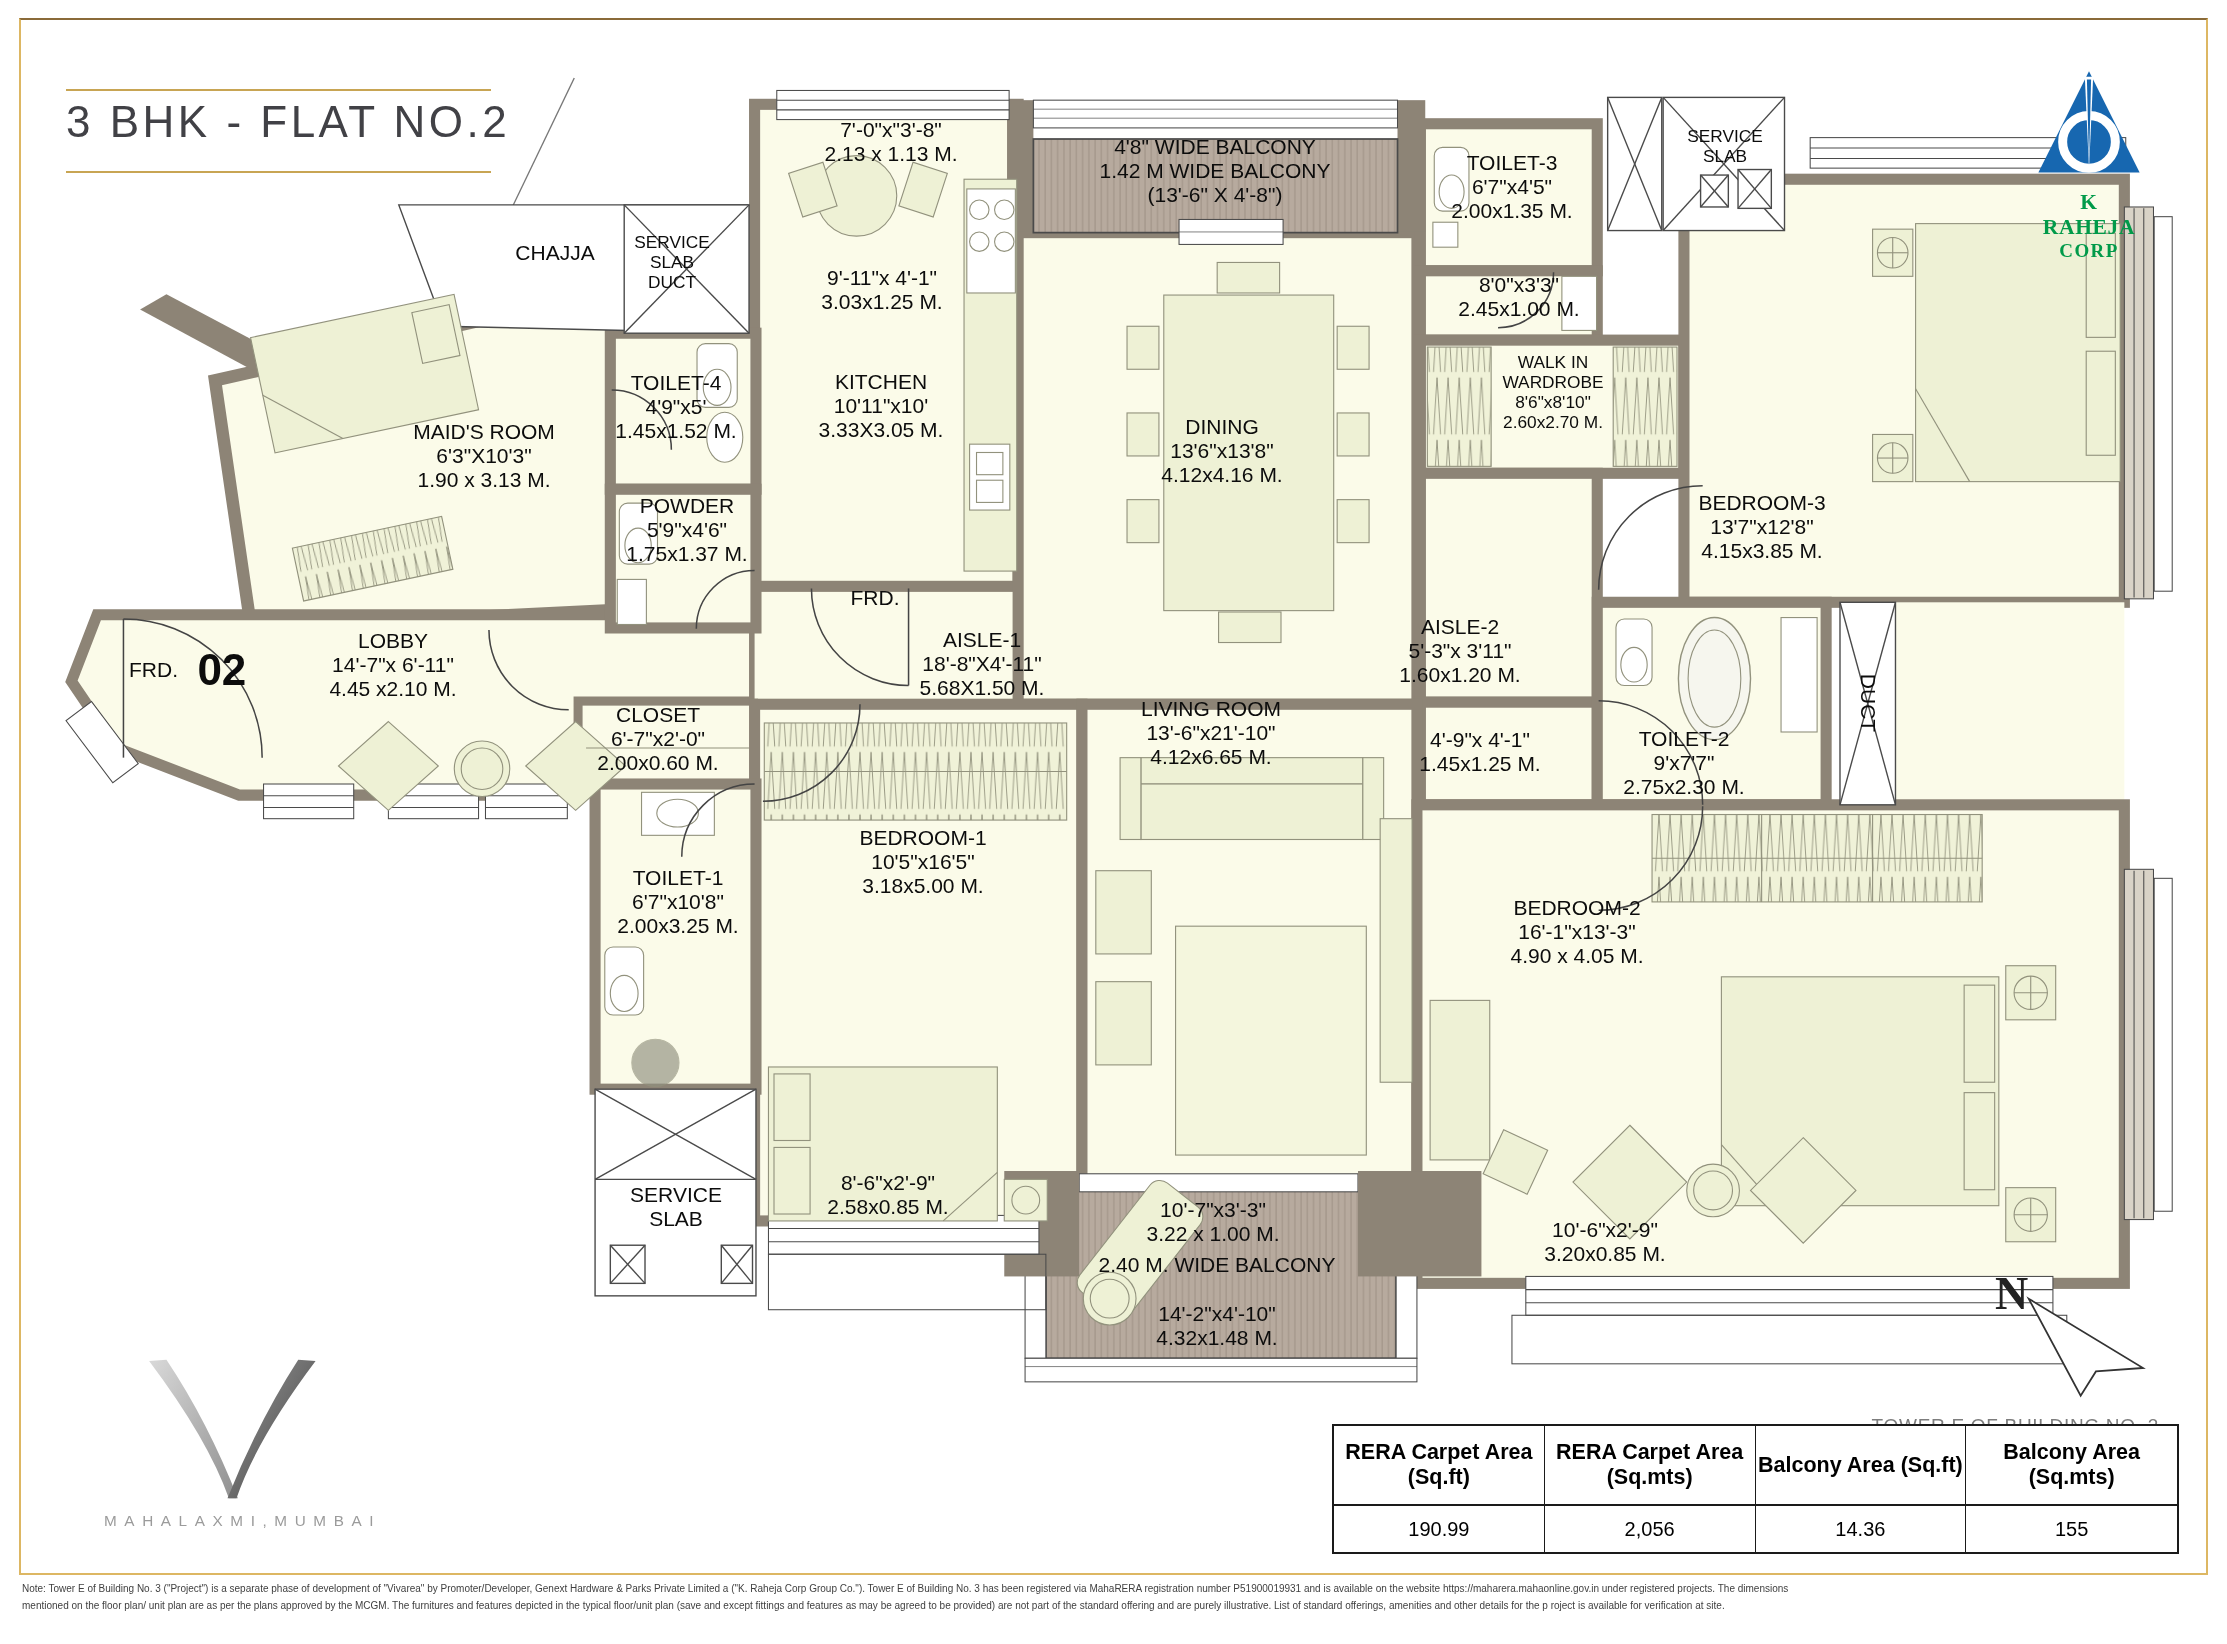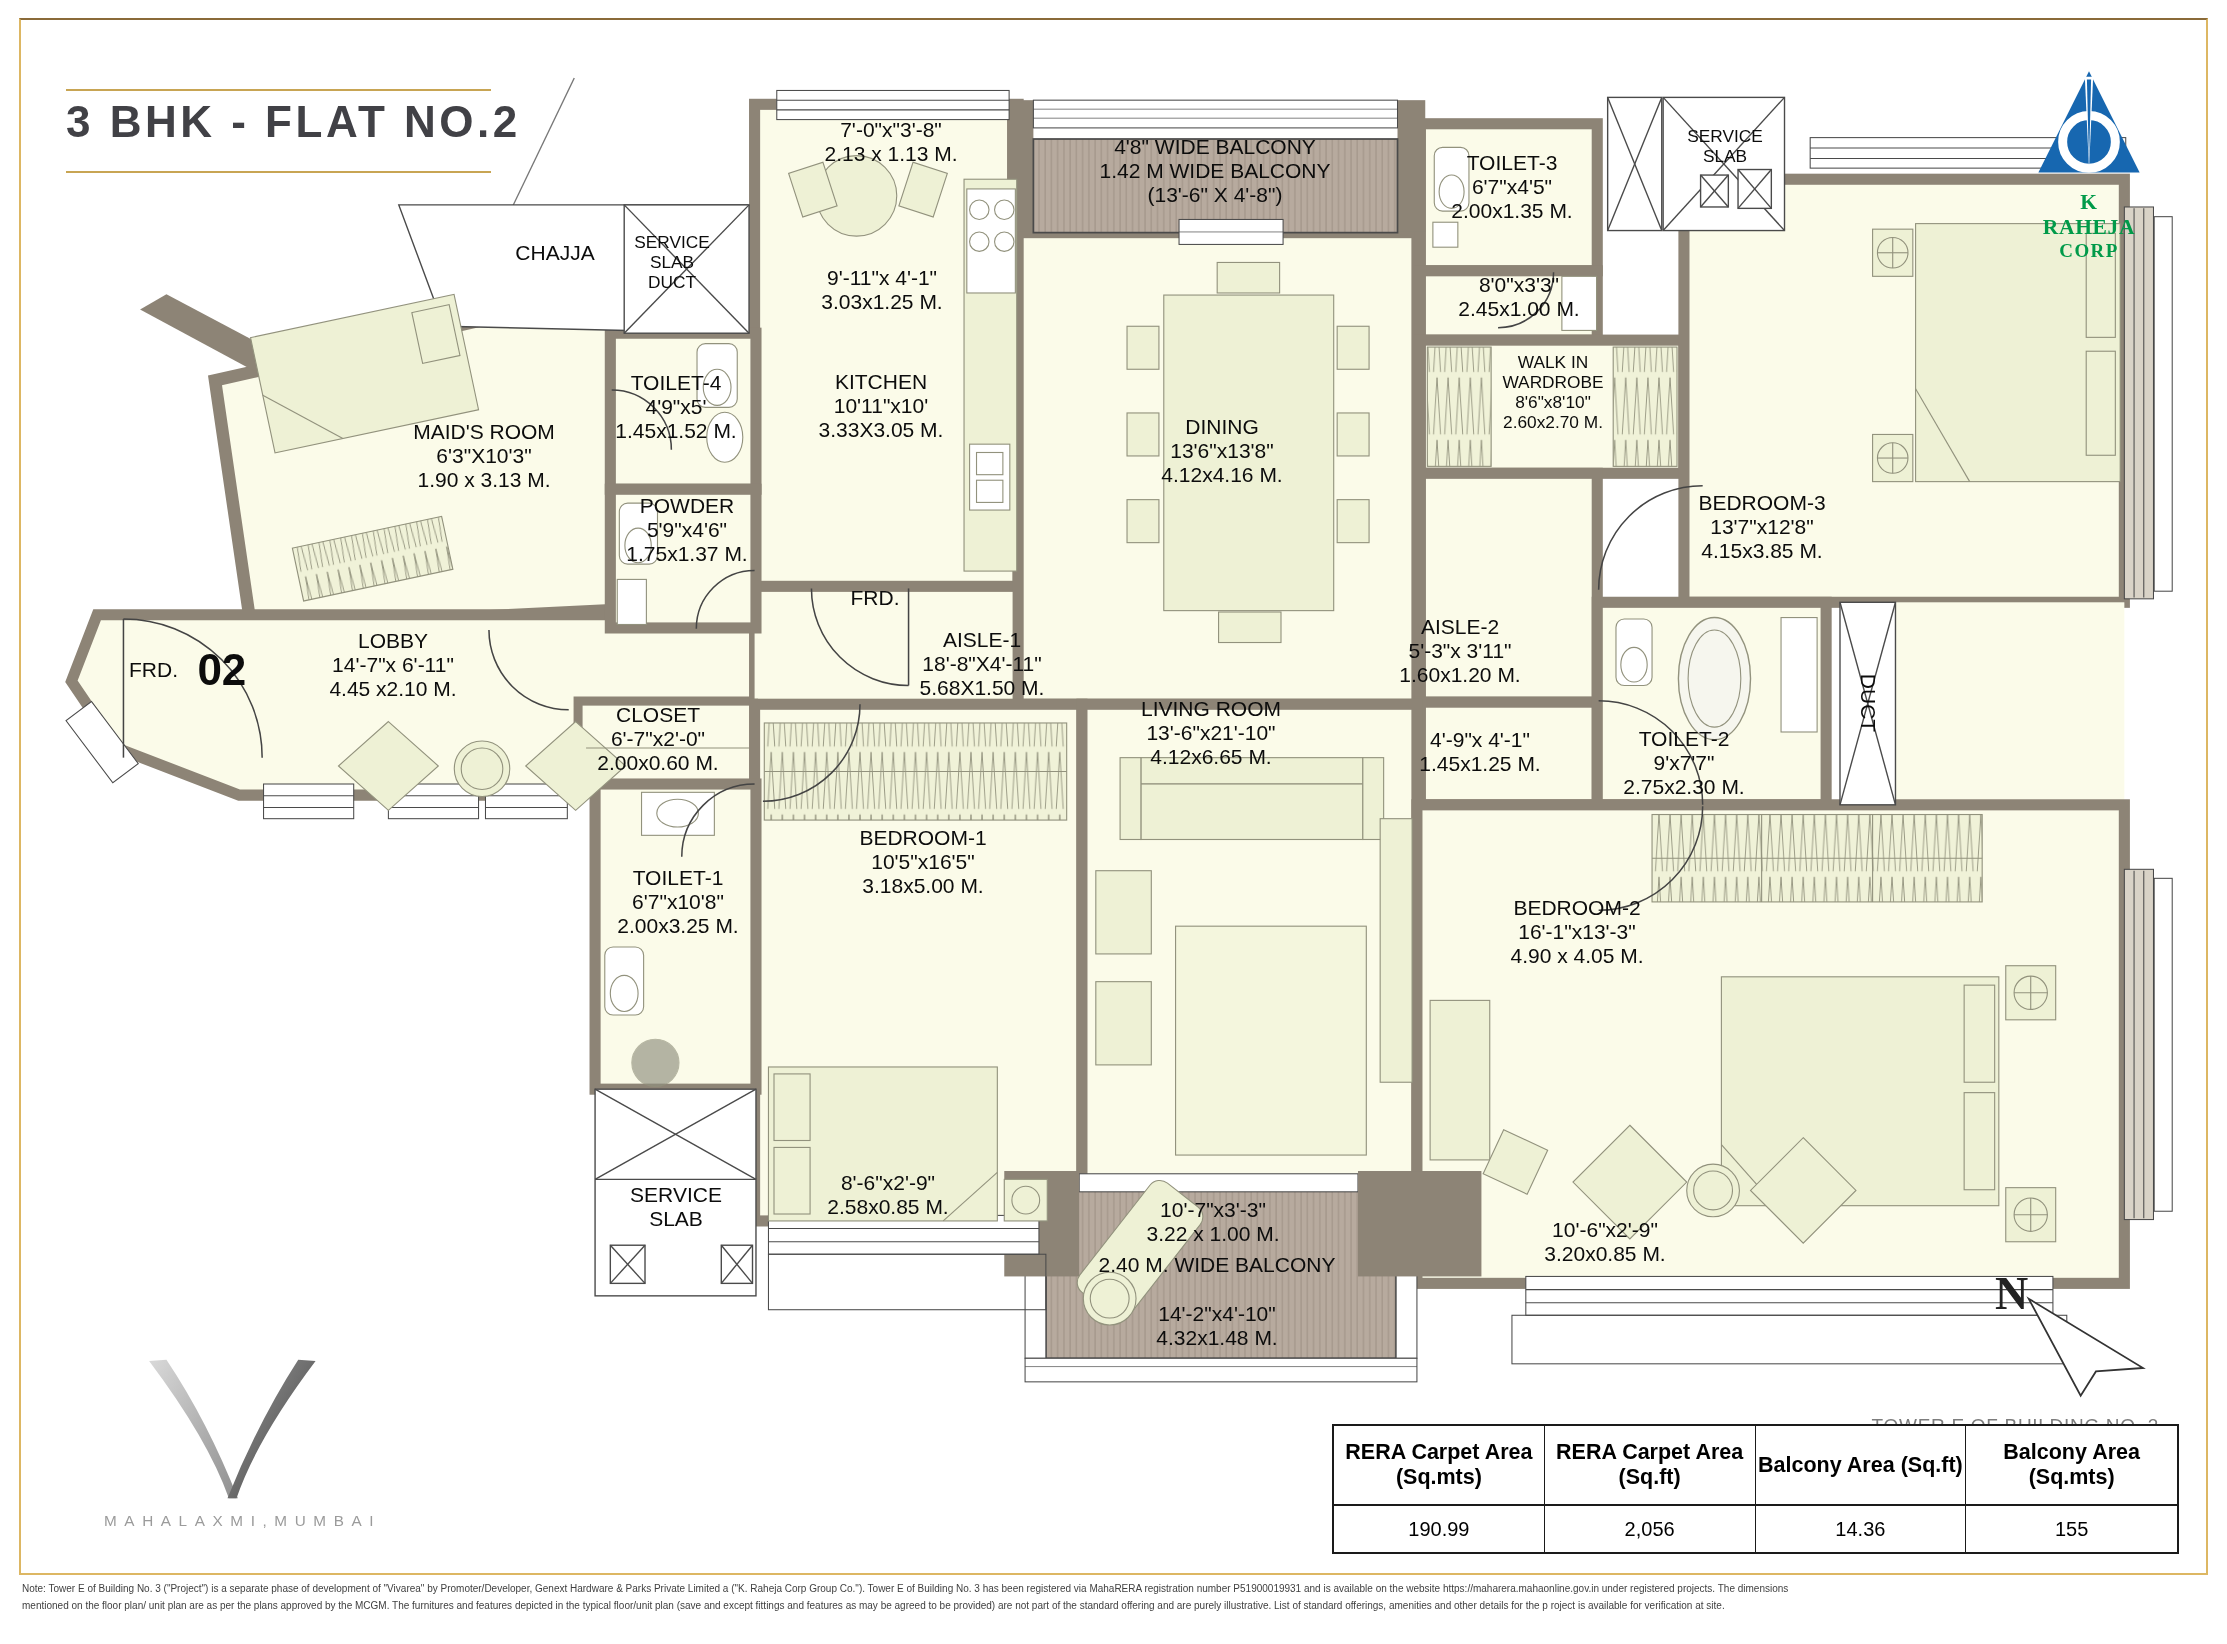--- a/index.html
+++ b/index.html
@@ -2,21 +2,21 @@
 <html style="font-size:11px"><head>
 <meta charset="utf-8">
 <style>
   html,body{margin:0;padding:0;background:#fff;}
   #page{position:relative;width:2227px;height:1645px;background:#fff;font-family:"Liberation Sans",sans-serif;overflow:hidden;}
   #plan-svg{position:absolute;left:0;top:0;z-index:1;}
   .frame{position:absolute;left:19.4px;top:18px;width:2185px;height:1553px;border:2.8px solid #ddb763;border-top-color:#8a6a39;z-index:2;pointer-events:none;}
   .lbl{position:absolute;transform:translate(-50%,-50%);text-align:center;font-size:21px;line-height:24px;color:#0c0c0c;white-space:nowrap;z-index:5;}
   .lbl.sm{font-size:17.3px;line-height:20px;}
   .lbl.vert{transform:translate(-50%,-50%) rotate(90deg);}
-  .title{position:absolute;left:66px;top:97px;font-size:44px;letter-spacing:3.5px;color:#414146;z-index:5;font-weight:700;}
+  .title{position:absolute;left:66px;top:97px;font-size:44px;letter-spacing:3.5px;color:#414146;z-index:5;font-weight:400;}
   .goldline{position:absolute;left:66px;width:425px;height:2.1px;background:#c8a553;z-index:5;}
   .frd-main{position:absolute;left:129px;top:645px;z-index:5;font-size:21px;color:#0c0c0c;display:flex;align-items:center;gap:19.4px;}
   .frd-main .num{font-size:44px;font-weight:bold;}
   #kraheja{position:absolute;left:2037px;top:67px;width:104px;text-align:center;z-index:5;}
   #kraheja .l1{font-family:"Liberation Serif",serif;font-weight:bold;font-size:21.5px;color:#009a49;letter-spacing:0.7px;margin-top:10px;}
   #kraheja .l2{font-family:"Liberation Serif",serif;font-weight:bold;font-size:19px;color:#009a49;letter-spacing:1.4px;}
   #vivarea-letters{position:absolute;left:64px;top:1385px;font-family:"Liberation Serif",serif;font-size:40px;letter-spacing:28px;color:#1d1d1d;z-index:5;}
   #vivarea-loc{position:absolute;left:104px;top:1512px;font-size:15.3px;letter-spacing:7.6px;color:#9b9b9b;z-index:5;}
   #tower-note{position:absolute;right:68px;top:1415px;font-size:19px;color:#7d7d7d;letter-spacing:0.7px;z-index:5;}
   #areas{position:absolute;left:1332px;top:1424px;width:843px;border:2.1px solid #1a1a1a;display:grid;grid-template-columns:repeat(4,1fr);background:#fff;z-index:5;}
@@ -509,22 +509,22 @@
 <div class="lbl" style="left:1217px;top:1326px">
       <div>14'-2"x4'-10"</div>
       <div>4.32x1.48 M.</div>
     </div>
 
 <div id="north-n">N</div>
 <div id="vivarea-loc">MAHALAXMI,MUMBAI</div>
 <div id="tower-note">TOWER E OF BUILDING NO. 3</div>
 
 <div id="areas">
+  <div class="th">RERA Carpet Area (Sq.ft)</div>
   <div class="th">RERA Carpet Area (Sq.mts)</div>
-  <div class="th">RERA Carpet Area (Sq.ft)</div>
   <div class="th">Balcony Area (Sq.ft)</div>
   <div class="th">Balcony Area (Sq.mts)</div>
   <div class="td">190.99</div>
   <div class="td">2,056</div>
   <div class="td">14.36</div>
   <div class="td">155</div>
 </div>
 
 <div class="note" style="top:1583px">Note: Tower E of Building No. 3 ("Project") is a separate phase of development of "Vivarea" by Promoter/Developer, Genext Hardware &amp; Parks Private Limited a ("K. Raheja Corp Group Co."). Tower E of Building No. 3 has been registered via MahaRERA registration number P51900019931 and is available on the website https://maharera.mahaonline.gov.in under registered projects. The dimensions</div>
 <div class="note" style="top:1600px">mentioned on the floor plan/ unit plan are as per the plans approved by the MCGM. The furnitures and features depicted in the typical floor/unit plan (save and except fittings and features as may be agreed to be provided) are not part of the standard offering and are purely illustrative. List of standard offerings, amenities and other details for the p roject is available for verification at site.</div>

